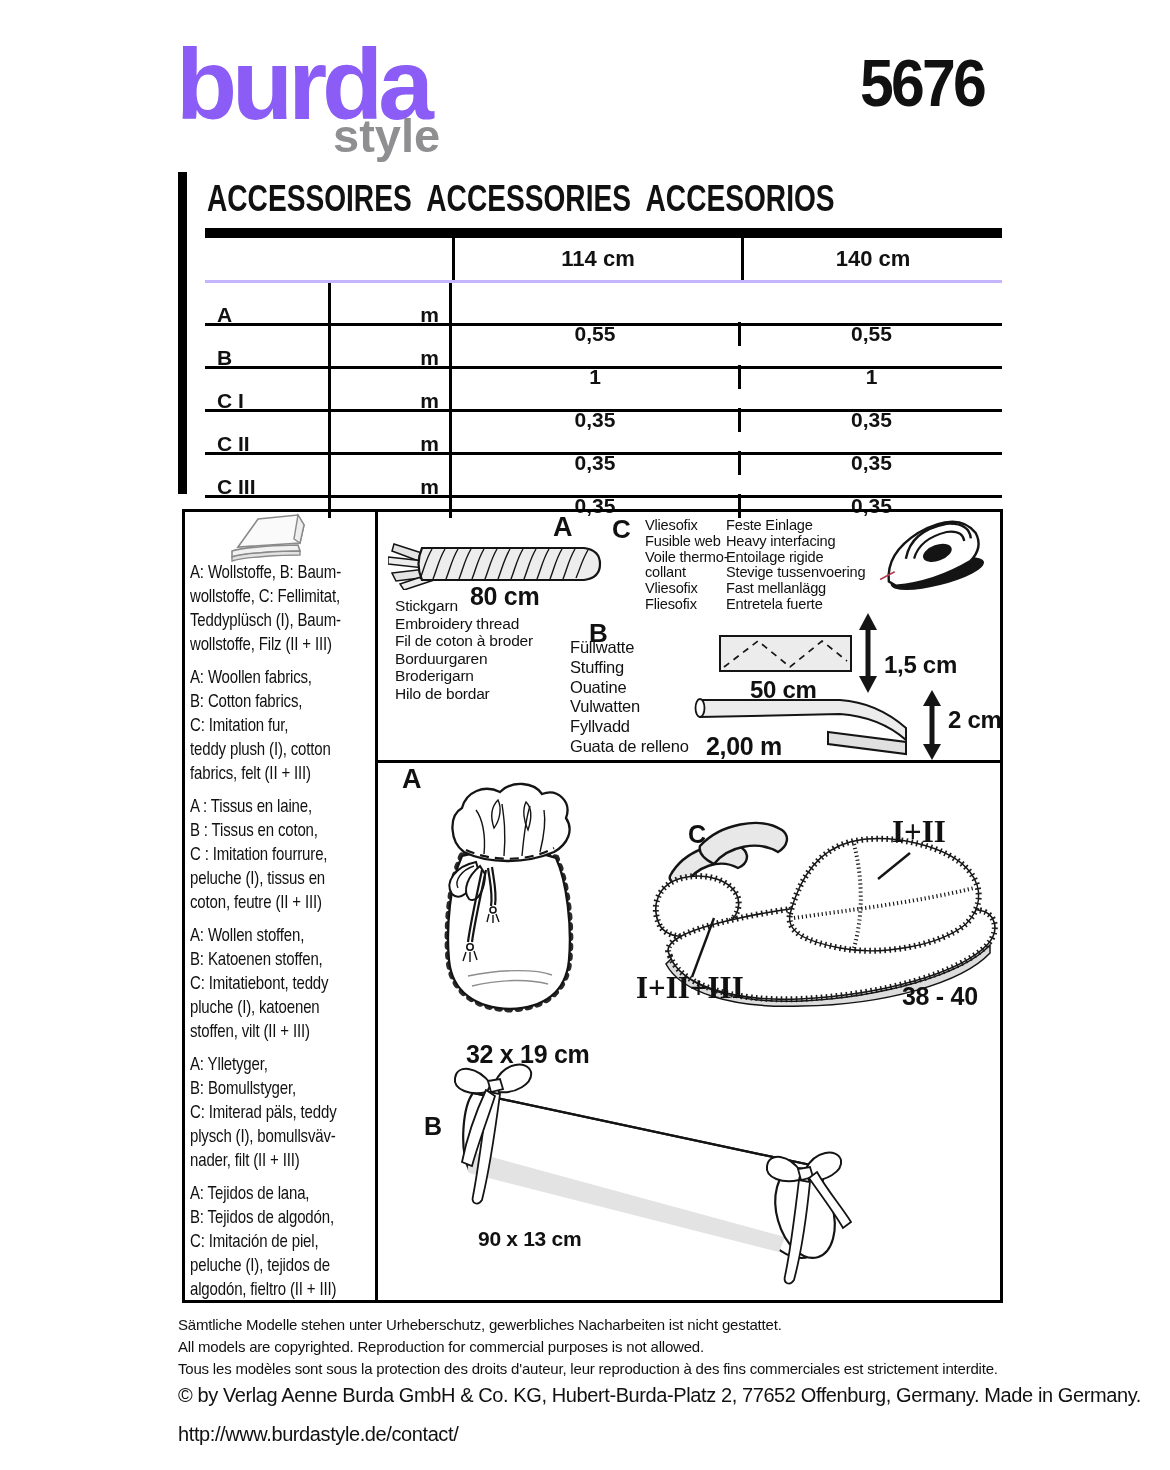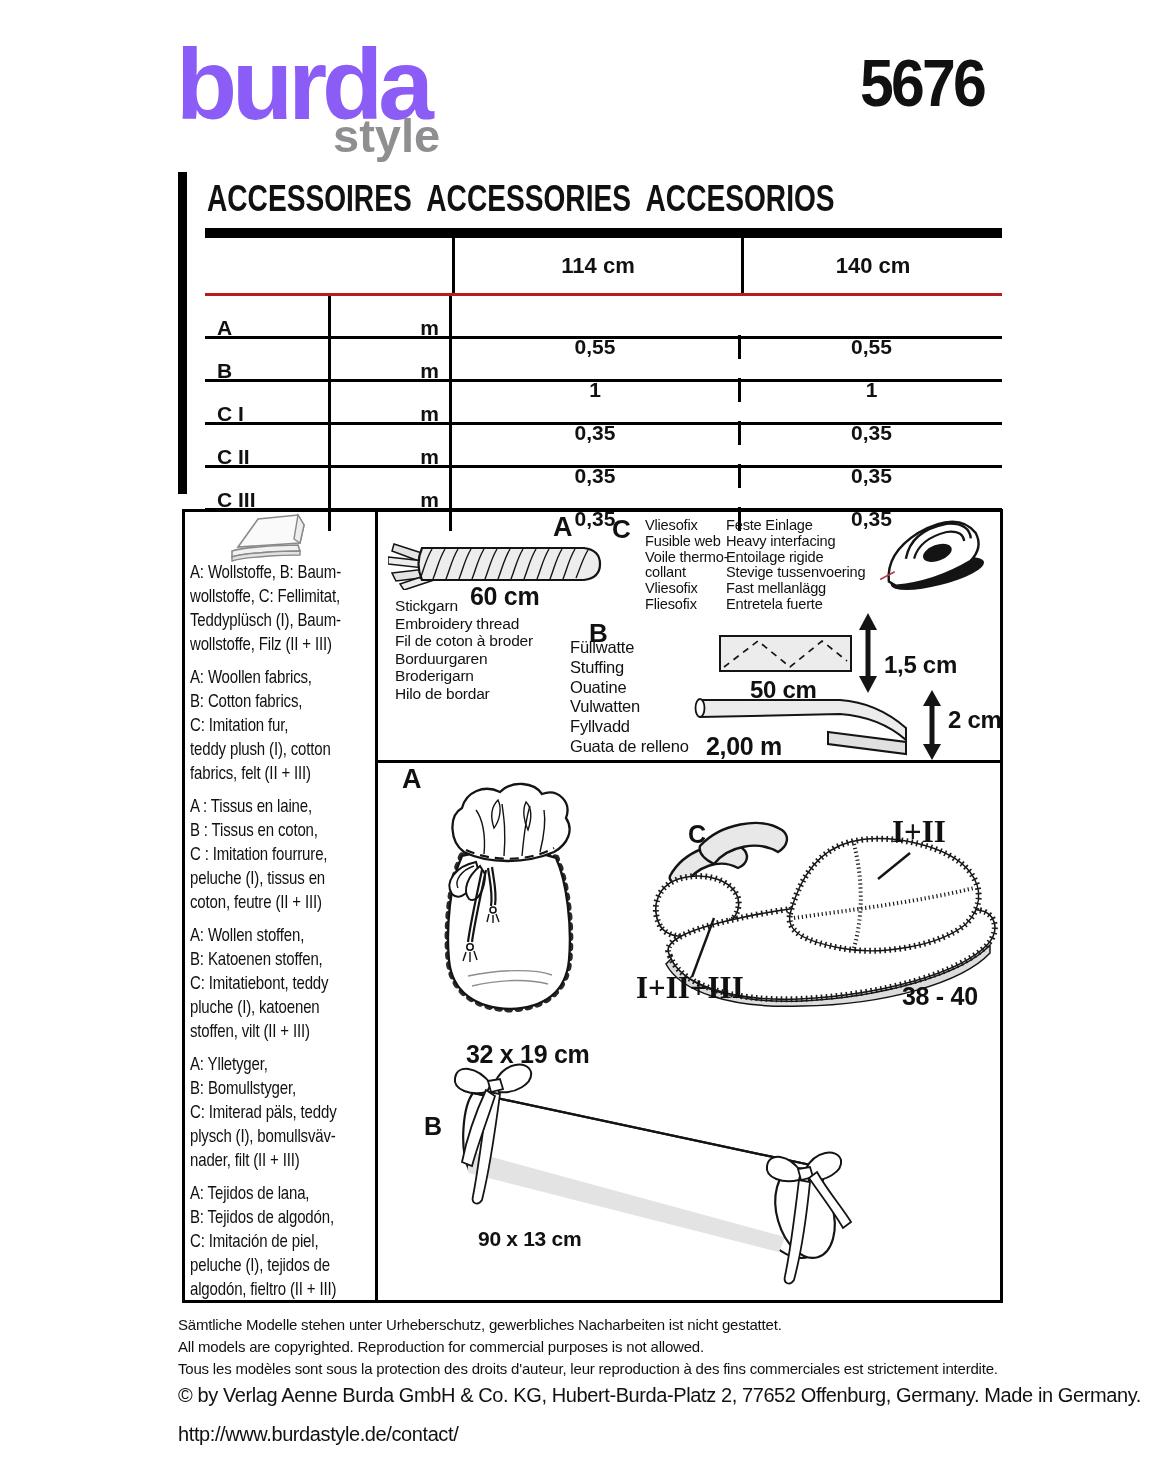--- a/index.html
+++ b/index.html
@@ -16,21 +16,21 @@
             transform:scaleX(0.92); transform-origin:left top; }
 
   
   .hbar  { left:178px; top:172px; width:9px; height:322px; background:#000; }
   .htitle{ left:207px; top:180px; font-size:37px; font-weight:bold; white-space:pre; line-height:1;
            transform:scaleX(0.76); transform-origin:left top; }
 
   
   .tbl { position:absolute; left:205px; top:228px; width:797px; }
   .tbl-topbar { height:10px; background:#000; }
-  .tbl-head { display:grid; grid-template-columns:247px 289px 261px; height:58px; border-bottom:3px solid #b91c1c; box-sizing:border-box;text-align:center; }
+  .tbl-head { display:grid; grid-template-columns:247px 289px 261px; height:45px; border-bottom:3px solid #c4b5fd; box-sizing:border-box;text-align:center; }
   .tbl-head > div { display:flex; align-items:center; justify-content:center; font-weight:bold; font-size:22px; }
   .tbl-head > div + div { border-left:3px solid #000; }
   .tbl-row { display:grid; grid-template-columns:126px 121px 289px 261px; height:43px; border-bottom:3px solid #000;
              box-sizing:border-box; font-weight:bold; font-size:21px; }
   .tbl-row > div { display:flex; align-items:center; box-sizing:border-box; }
   .c-view { padding-left:12px; border-right:3px solid #000; }
   .c-unit { justify-content:flex-end; padding-right:10px; border-right:3px solid #000; }
   .c-val  { justify-content:center;margin-top:39px; }
   .c-val1 { border-right:3px solid #000; }
 
@@ -168,21 +168,21 @@
     <path class="thin" d="M96,13 C90,23 88,33 84,43"></path>
       <path class="thin" d="M109,13 C103,23 101,33 97,43"></path>
     <path class="thin" d="M122,13 C116,23 114,33 110,43"></path>
       <path class="thin" d="M135,13 C129,23 127,33 123,43"></path>
     <path class="thin" d="M148,13 C142,23 140,33 136,43"></path>
       <path class="thin" d="M161,13 C155,23 153,33 149,43"></path>
     <path class="thin" d="M174,13 C168,23 166,33 162,43"></path>
       <path class="thin" d="M187,13 C181,23 179,33 175,43"></path>
     <path class="thin" d="M200,14 C194,24 192,33 188,42"></path>
   </svg>
-  <div class="abs dim" style="left:470px;top:584px;font-size:25px;">60 cm</div>
+  <div class="abs dim" style="left:470px;top:584px;font-size:25px;">80 cm</div>
   <div class="abs ml small-list" style="left:395px;top:597px;">Stickgarn
 Embroidery thread
 Fil de coton à broder
 Borduurgaren
 Broderigarn
 Hilo de bordar</div>
 
   <div class="abs lbl" style="left:612px;top:516px;font-size:26px;">C</div>
   <div class="abs ml tight-list" style="left:645px;top:518px;">Vliesofix
 Fusible web

